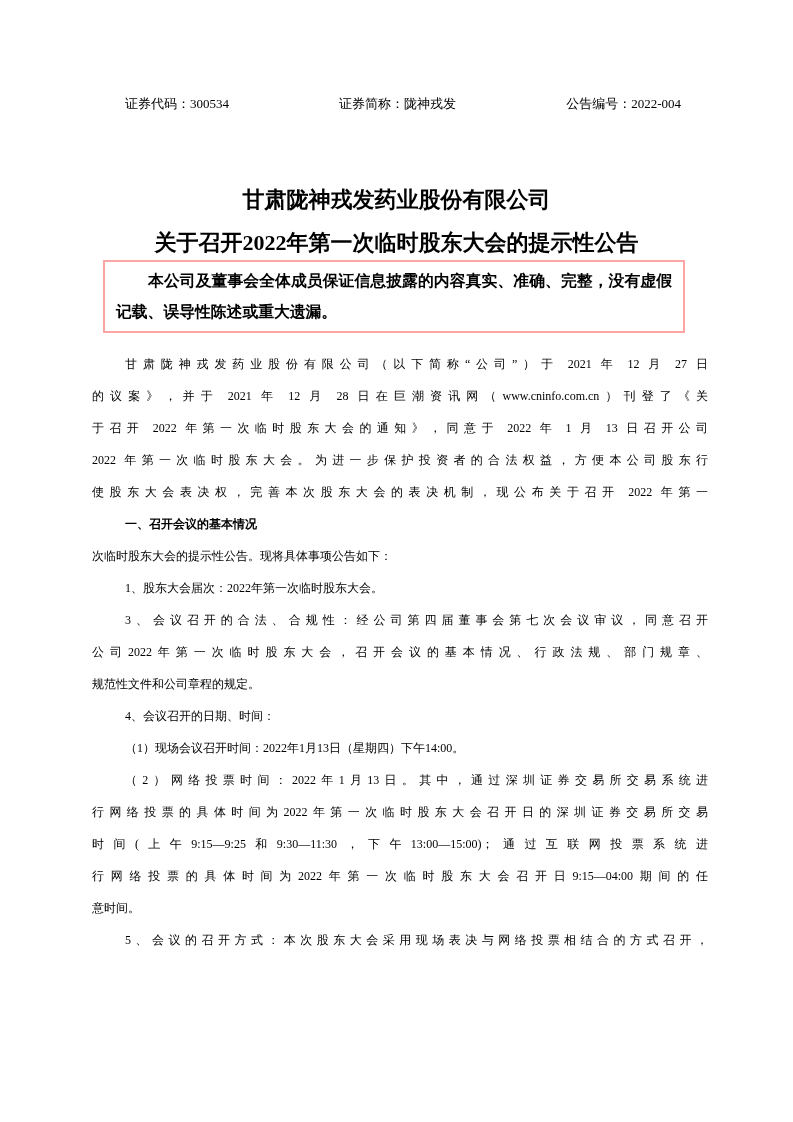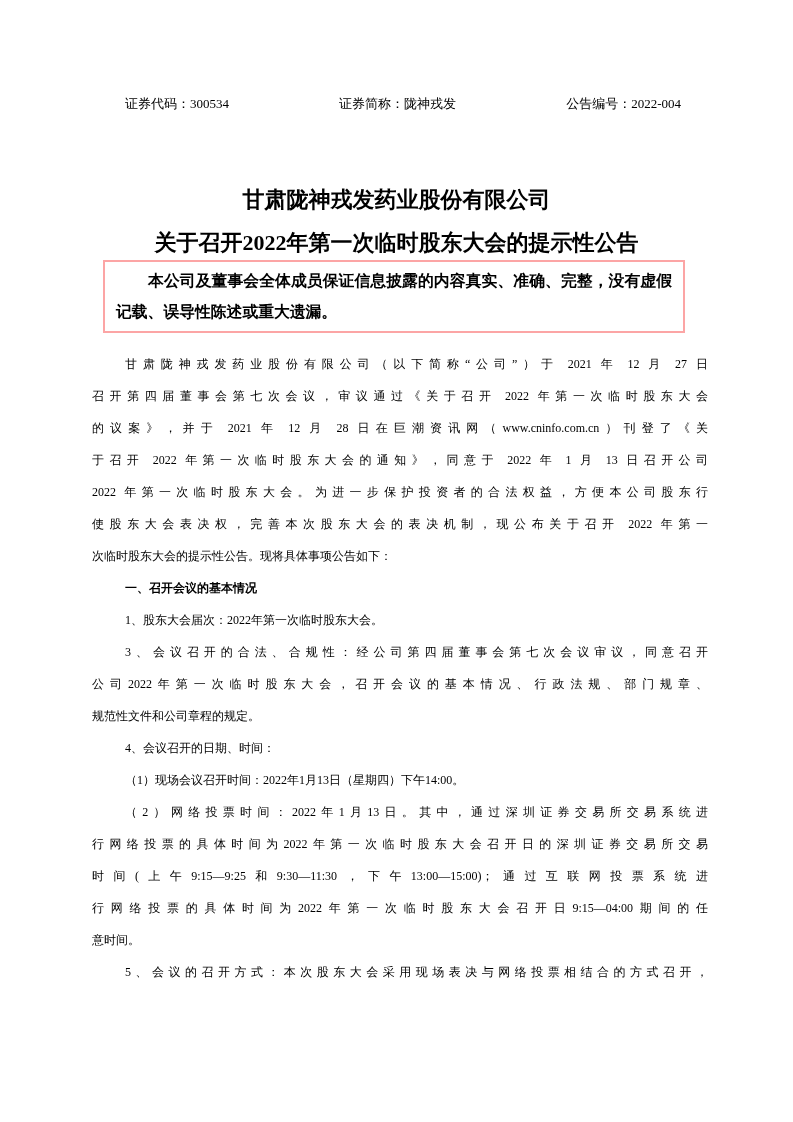--- a/index.html
+++ b/index.html
@@ -103,27 +103,26 @@
   <div class="doc-title t1">甘肃陇神戎发药业股份有限公司</div>
   <div class="doc-title t2">关于召开2022年第一次临时股东大会的提示性公告</div>
 
   <div class="disclaimer-box">
     <div class="bx-just bx-indent">本公司及董事会全体成员保证信息披露的内容真实、准确、完整，没有虚假</div>
     <div>记载、误导性陈述或重大遗漏。</div>
   </div>
 
   <div class="body-text">
     <div class="ln indent just">甘肃陇神戎发药业股份有限公司（以下简称“公司”）于 2021 年 12 月 27 日</div>
-    <div class="ln just">召开第四届董事会第七次会议，审议通过《关于召开 2022 年第一次临时股东大会</div>
     <div class="ln just">的议案》，并于 2021 年 12 月 28 日在巨潮资讯网（www.cninfo.com.cn）刊登了《关</div>
     <div class="ln just">于召开 2022 年第一次临时股东大会的通知》，同意于 2022 年 1 月 13 日召开公司</div>
     <div class="ln just">2022 年第一次临时股东大会。为进一步保护投资者的合法权益，方便本公司股东行</div>
     <div class="ln just">使股东大会表决权，完善本次股东大会的表决机制，现公布关于召开 2022 年第一</div>
+    <div class="ln indent heading">一、召开会议的基本情况</div>
     <div class="ln">次临时股东大会的提示性公告。现将具体事项公告如下：</div>
-    <div class="ln indent heading">一、召开会议的基本情况</div>
     <div class="ln indent">1、股东大会届次：2022年第一次临时股东大会。</div>
     <div class="ln indent just">3、会议召开的合法、合规性：经公司第四届董事会第七次会议审议，同意召开</div>
     <div class="ln just">公司2022年第一次临时股东大会，召开会议的基本情况、行政法规、部门规章、</div>
     <div class="ln">规范性文件和公司章程的规定。</div>
     <div class="ln indent">4、会议召开的日期、时间：</div>
     <div class="ln indent">（1）现场会议召开时间：2022年1月13日（星期四）下午14:00。</div>
     <div class="ln indent just">（2）网络投票时间：2022年1月13日。其中，通过深圳证券交易所交易系统进</div>
     <div class="ln just">行网络投票的具体时间为2022年第一次临时股东大会召开日的深圳证券交易所交易</div>
     <div class="ln just">时间(上午9:15—9:25和9:30—11:30，下午13:00—15:00)；通过互联网投票系统进</div>
     <div class="ln just">行网络投票的具体时间为2022年第一次临时股东大会召开日9:15—04:00期间的任</div>

